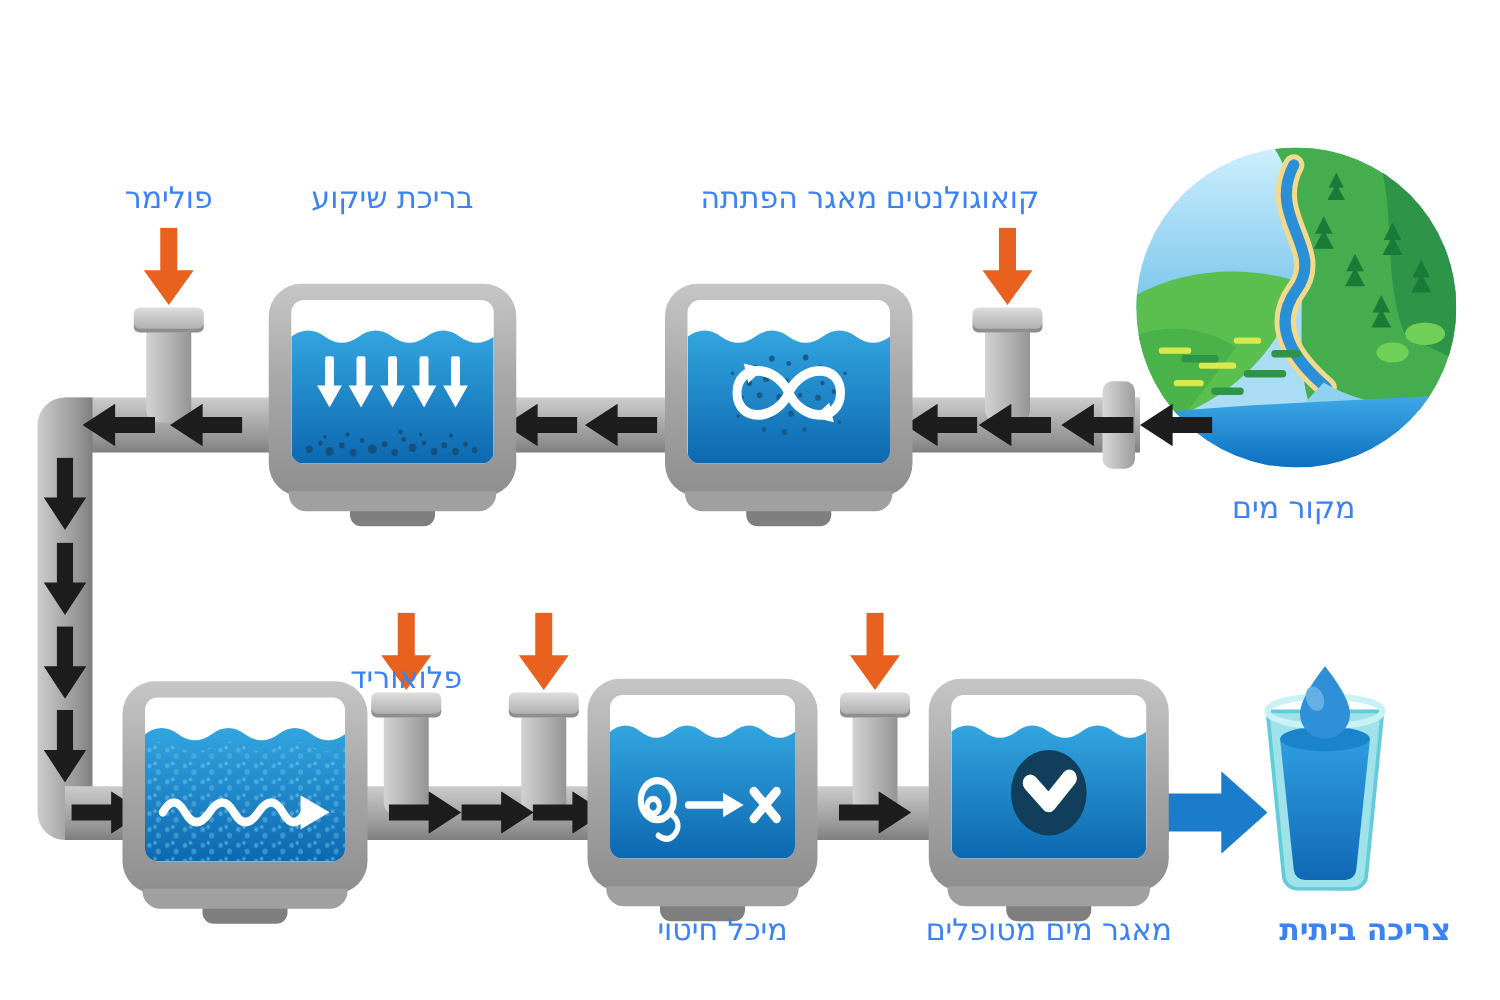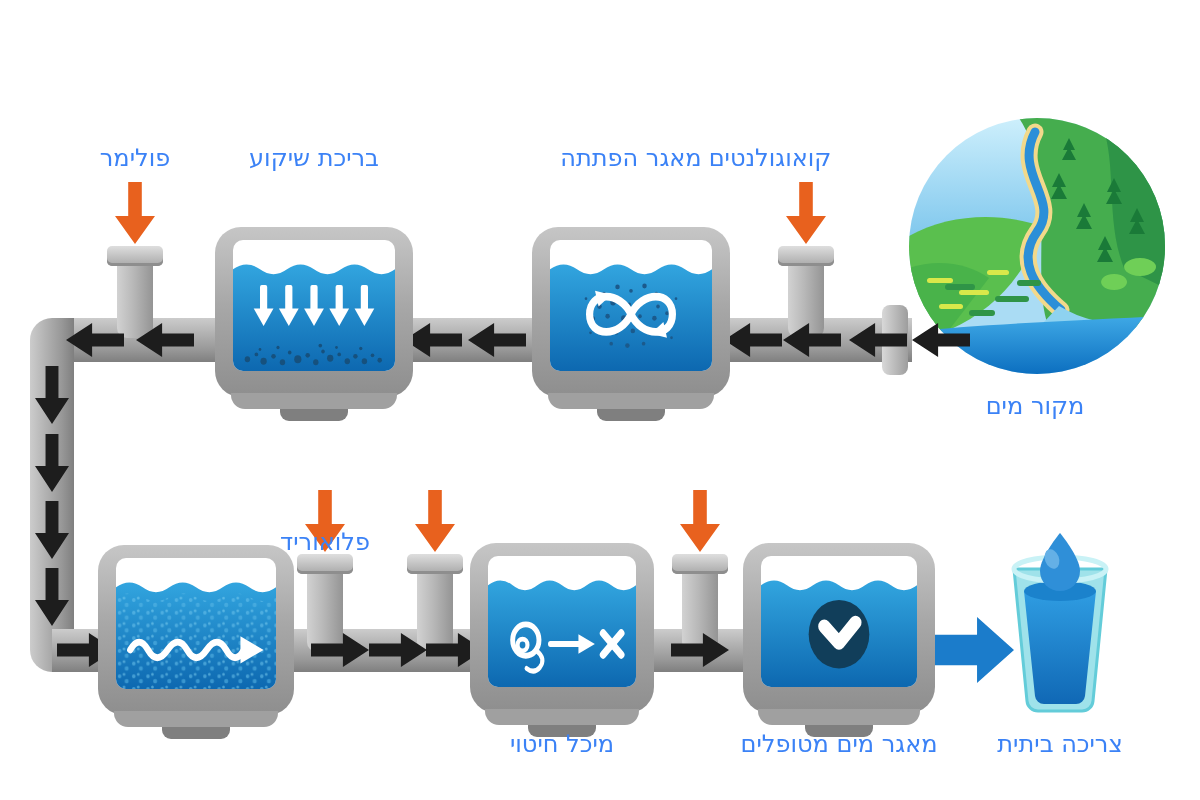--- a/index.html
+++ b/index.html
@@ -339,17 +339,17 @@
   <div class="inj" style="left:305px;top:490px;"></div>
   <div class="inj" style="left:415px;top:490px;"></div>
   <div class="inj" style="left:680px;top:490px;"></div>
 
   <div class="lbl" style="left:60px;top:144px;width:150px;">פולימר</div>
   <div class="lbl" style="left:214px;top:144px;width:200px;">בריכת שיקוע</div>
   <div class="lbl" style="left:531px;top:144px;width:200px;">מאגר הפתתה</div>
   <div class="lbl" style="left:670px;top:144px;width:200px;">קואוגולנטים</div>
   <div class="lbl" style="left:935px;top:392px;width:200px;">מקור מים</div>
   <div class="lbl" style="left:225px;top:480px;width:200px;margin-top:48px;">פלואוריד</div>
-  <div class="lbl" style="left:462px;top:730px;width:200px;">מיכל חיטוי</div>
+  <div class="lbl" style="left:478px;top:730px;width:200px;">מיכל חיטוי</div>
   <div class="lbl" style="left:719px;top:730px;width:240px;">מאגר מים מטופלים</div>
-  <div class="lbl" style="left:960px;top:730px;width:200px;">צריכה ביתית</div>
+  <div class="lbl" style="left:992px;top:730px;width:200px;font-weight:bold;">צריכה ביתית</div>
 
 </div>
 
 </body></html>

